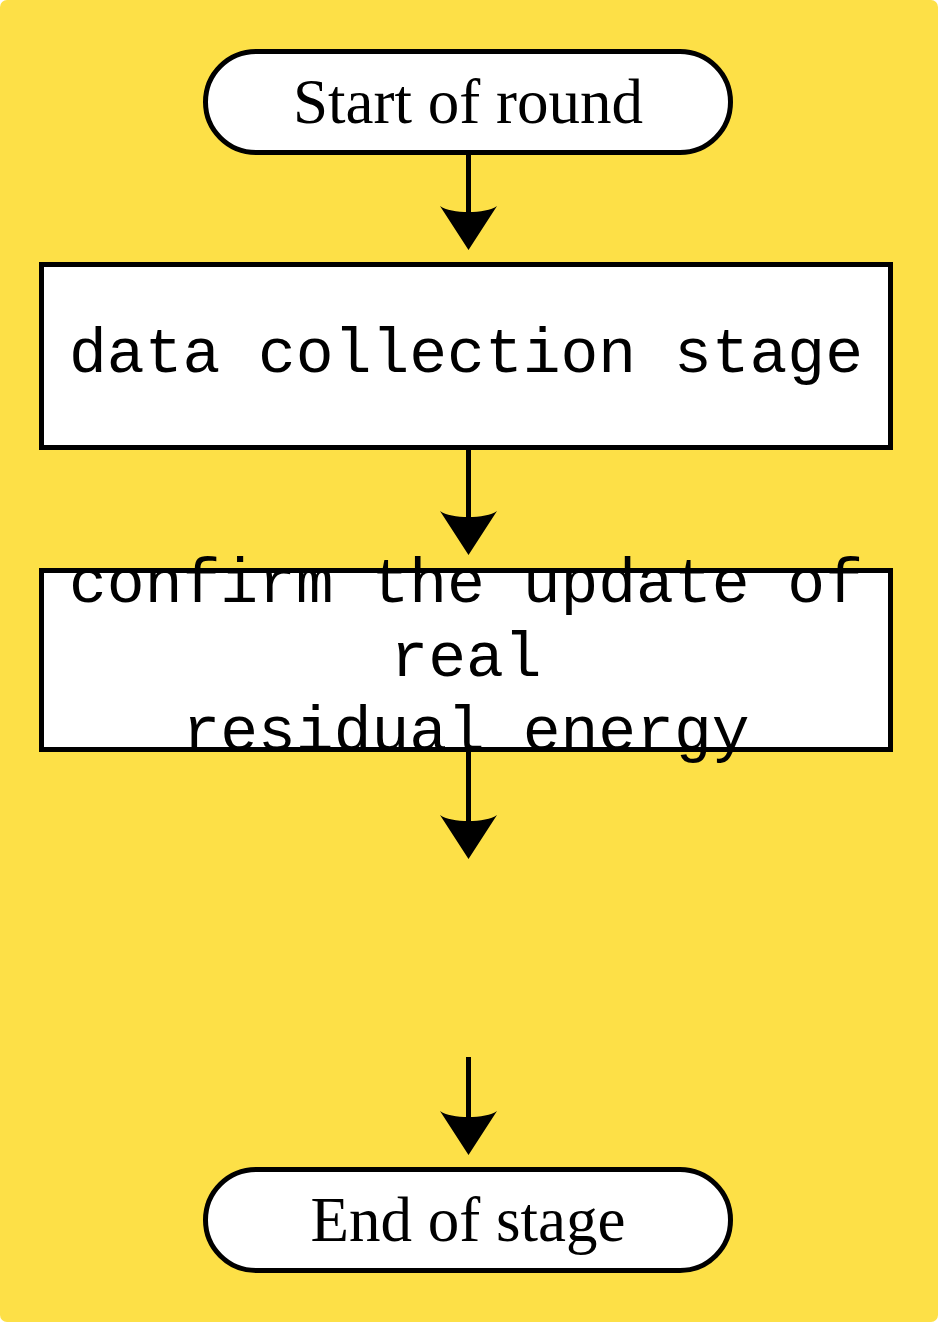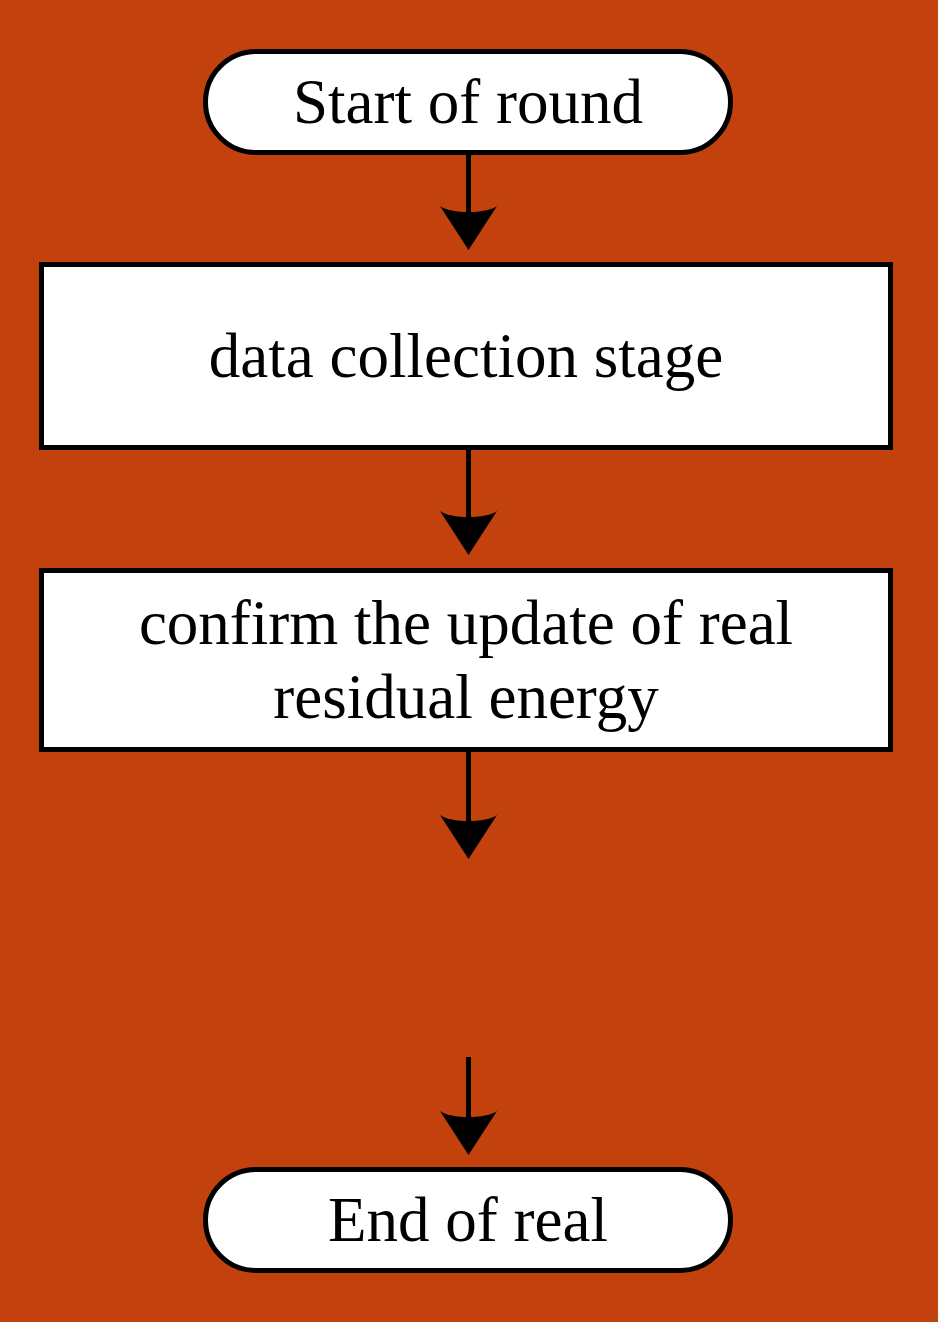--- a/index.html
+++ b/index.html
@@ -9,22 +9,23 @@
     background: #ffffff;
   }
   body {
     font-family: "Liberation Serif", "DejaVu Serif", serif;
     color: #000000;
   }
   #canvas {
     position: relative;
     width: 938px;
     height: 1322px;
-    background: #c2410c;
+    background: #fde047;
     overflow: hidden;
+    border-radius: 7px;
   }
   .node {
     position: absolute;
     box-sizing: border-box;
     display: flex;
     align-items: center;
     justify-content: center;
     text-align: center;
     background: #ffffff;
     color: #000000;
@@ -32,20 +33,21 @@
   }
   .terminator {
     border: 5px solid #000000;
     border-radius: 9999px;
     font-size: 63px;
   }
   .process {
     border: 5px solid #000000;
     border-radius: 0;
     font-size: 63px;
+    font-family: Liberation Mono, monospace;
   }
   .node-label {
     display: block;
     padding: 0 14px;
     white-space: pre-line;
   }
   .connector {
     position: absolute;
   }
   .connector svg {
@@ -94,16 +96,16 @@
 
 
   <div class="connector" style="left:438px; top:1057px; width:60px; height:110px;">
     <svg width="60" height="110" viewBox="0 0 60 110" aria-hidden="true">
       <line x1="30.5" y1="0" x2="30.5" y2="61" stroke="#000000" stroke-width="5"></line>
       <path d="M 2 54 C 13 62, 48 62, 59 54 L 30.5 98 Z" fill="#000000"></path>
     </svg>
   </div>
 
   <div class="node terminator" style="left:203px; top:1167px; width:530px; height:106px;">
-    <span class="node-label">End of real</span>
+    <span class="node-label">End of stage</span>
   </div>
 
 </div>
 
 </body></html>

